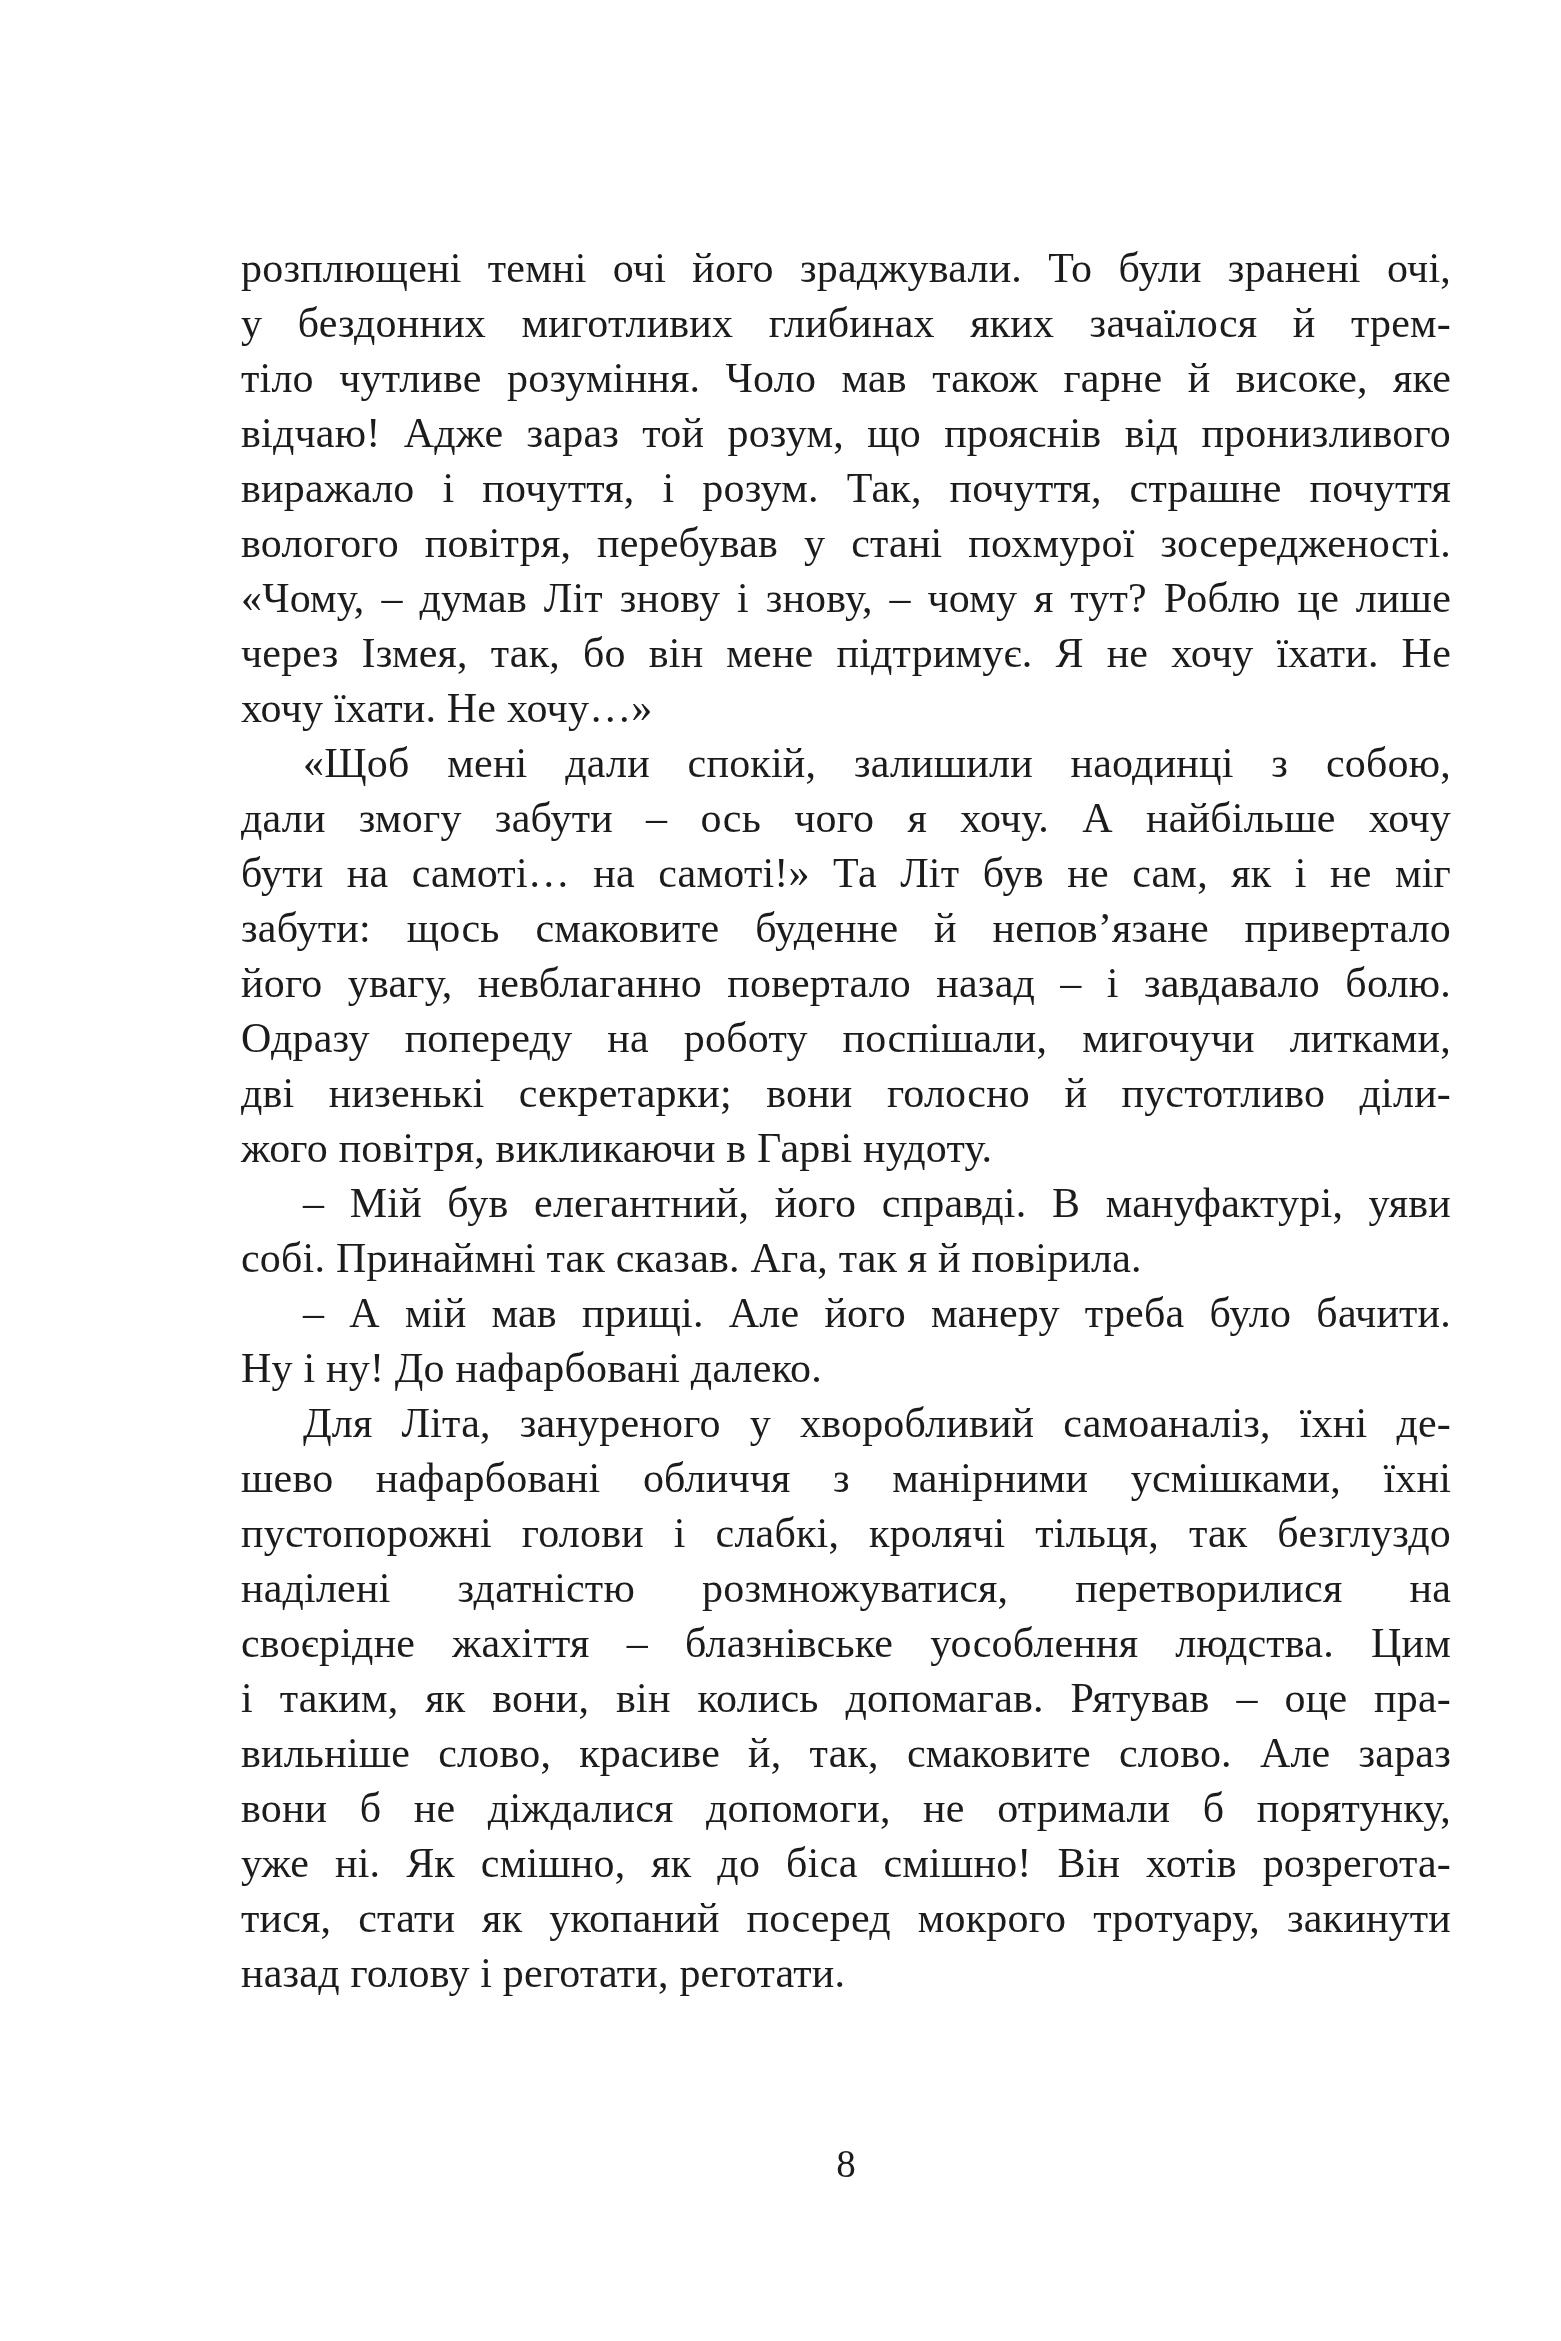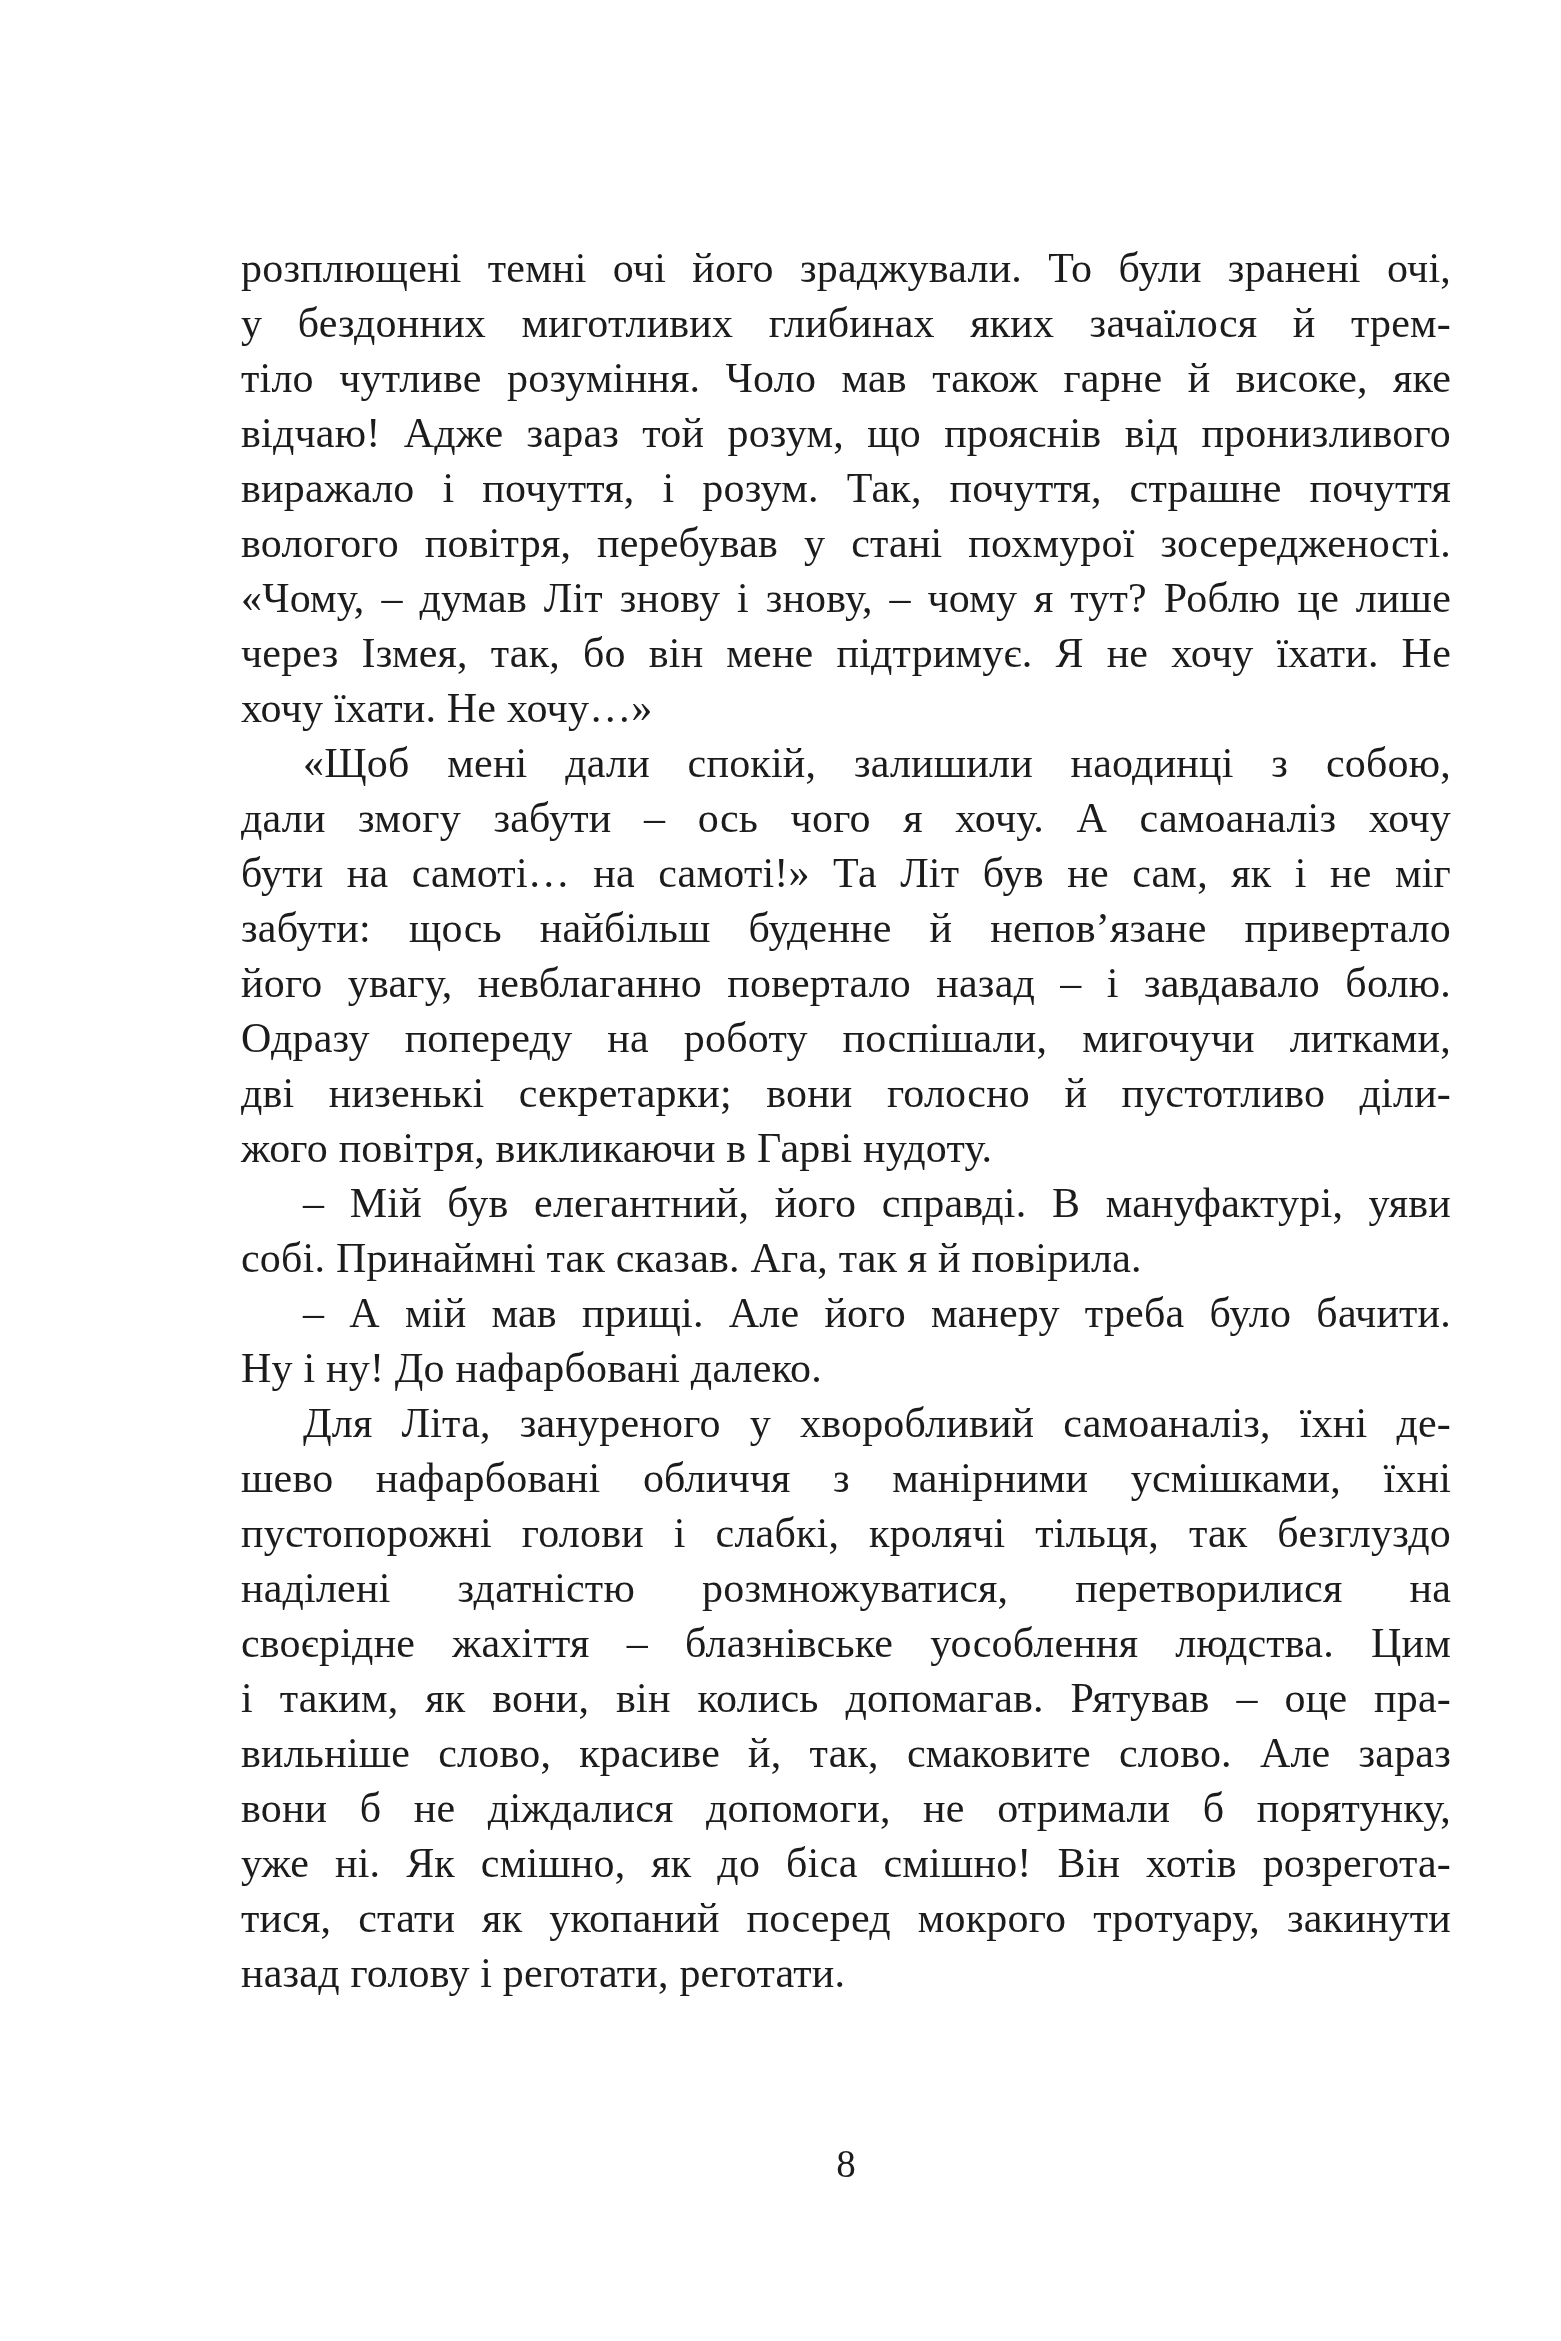--- a/index.html
+++ b/index.html
@@ -55,23 +55,23 @@
       <div class="line">розплющені темні очі його зраджували. То були зранені очі,</div>
       <div class="line">у бездонних миготливих глибинах яких зачаїлося й трем-</div>
       <div class="line">тіло чутливе розуміння. Чоло мав також гарне й високе, яке</div>
       <div class="line">відчаю! Адже зараз той розум, що прояснів від пронизливого</div>
       <div class="line">виражало і почуття, і розум. Так, почуття, страшне почуття</div>
       <div class="line">вологого повітря, перебував у стані похмурої зосередженості.</div>
       <div class="line">«Чому, – думав Літ знову і знову, – чому я тут? Роблю це лише</div>
       <div class="line">через Ізмея, так, бо він мене підтримує. Я не хочу їхати. Не</div>
       <div class="line last">хочу їхати. Не хочу…»</div>
       <div class="line indent">«Щоб мені дали спокій, залишили наодинці з собою,</div>
-      <div class="line">дали змогу забути – ось чого я хочу. А самоаналіз хочу</div>
+      <div class="line">дали змогу забути – ось чого я хочу. А найбільше хочу</div>
       <div class="line">бути на самоті… на самоті!» Та Літ був не сам, як і не міг</div>
-      <div class="line">забути: щось найбільш буденне й непов’язане привертало</div>
+      <div class="line">забути: щось смаковите буденне й непов’язане привертало</div>
       <div class="line">його увагу, невблаганно повертало назад – і завдавало болю.</div>
       <div class="line">Одразу попереду на роботу поспішали, мигочучи литками,</div>
       <div class="line">дві низенькі секретарки; вони голосно й пустотливо діли-</div>
       <div class="line last">жого повітря, викликаючи в Гарві нудоту.</div>
       <div class="line indent">– Мій був елегантний, його справді. В мануфактурі, уяви</div>
       <div class="line last">собі. Принаймні так сказав. Ага, так я й повірила.</div>
       <div class="line indent">– А мій мав прищі. Але його манеру треба було бачити.</div>
       <div class="line last">Ну і ну! До нафарбовані далеко.</div>
       <div class="line indent">Для Літа, зануреного у хворобливий самоаналіз, їхні де-</div>
       <div class="line">шево нафарбовані обличчя з манірними усмішками, їхні</div>

